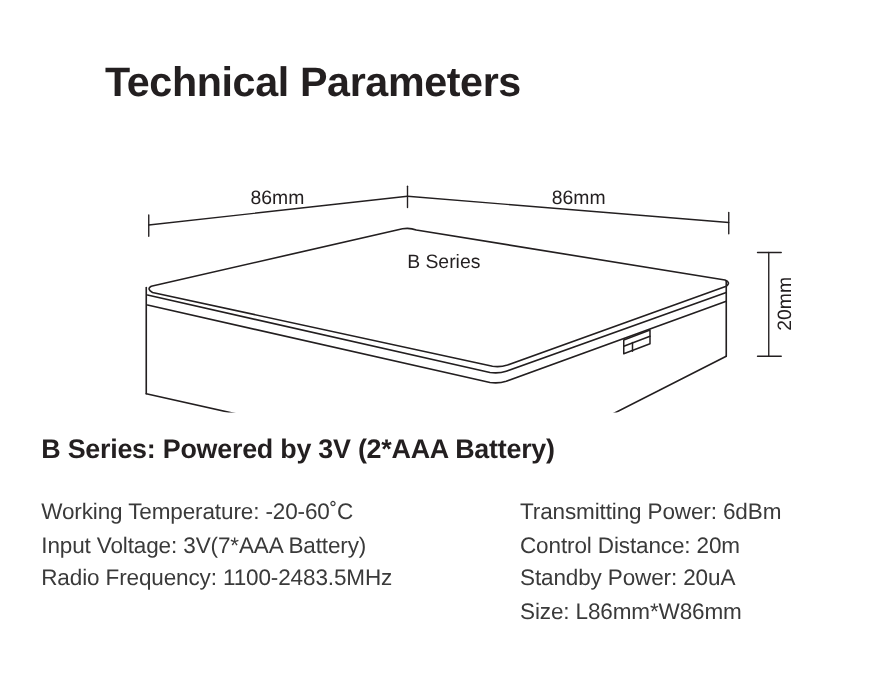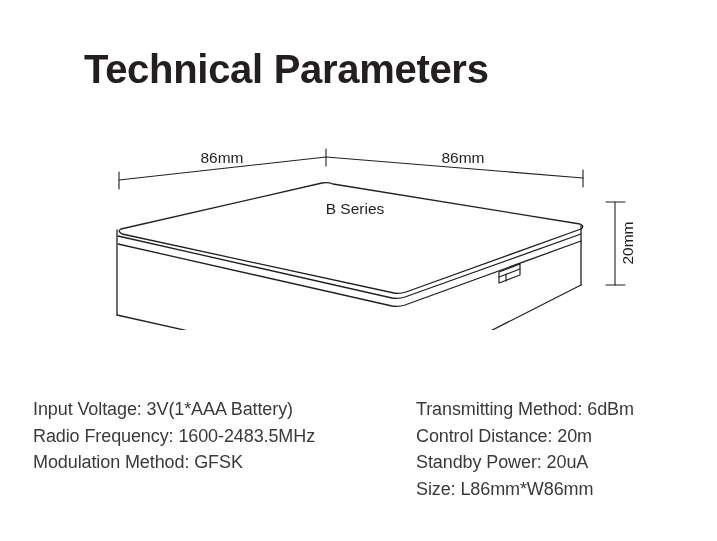--- a/index.html
+++ b/index.html
@@ -13,21 +13,21 @@
   }
   #page {
     position: relative;
     width: 717px;
     height: 541px;
   }
   .page-title {
     position: absolute;
     left: 84px;
     top: 47px;
-    font-size: 40px;
+    font-size: 33px;
     font-weight: bold;
     letter-spacing: -0.3px;
     color: #231f20;
     white-space: nowrap;
   }
   .diagram-wrap {
     position: absolute;
     left: 0px;
     top: 130px;
     width: 686px;
@@ -146,28 +146,29 @@
       <text class="dim-label" x="222" y="33" text-anchor="middle">86mm</text>
 
       <text class="dim-label" x="463" y="33" text-anchor="middle">86mm</text>
 
       <text class="dim-label" x="633" y="113" text-anchor="middle" transform="rotate(-90 633 113)">20mm</text>
 
       <text class="face-label" x="355" y="84" text-anchor="middle">B Series</text>
     </svg>
   </div>
 
+  <h2 class="series-heading">B Series: Powered by 3V (2*AAA Battery)</h2>
 
   <div class="specs">
     <div class="spec-col left">
-      <div class="spec-line">Input Voltage: 3V(1*AAA Battery)</div>
-      <div class="spec-line">Radio Frequency: 1600-2483.5MHz</div>
-      <div class="spec-line">Modulation Method: GFSK</div>
+      <div class="spec-line">Working Temperature: -20-60˚C</div>
+      <div class="spec-line">Input Voltage: 3V(7*AAA Battery)</div>
+      <div class="spec-line">Radio Frequency: 1100-2483.5MHz</div>
     </div>
     <div class="spec-col right">
-      <div class="spec-line">Transmitting Method: 6dBm</div>
+      <div class="spec-line">Transmitting Power: 6dBm</div>
       <div class="spec-line">Control Distance: 20m</div>
       <div class="spec-line">Standby Power: 20uA</div>
       <div class="spec-line">Size: L86mm*W86mm</div>
     </div>
   </div>
 
 </div>
 
 </body></html>

